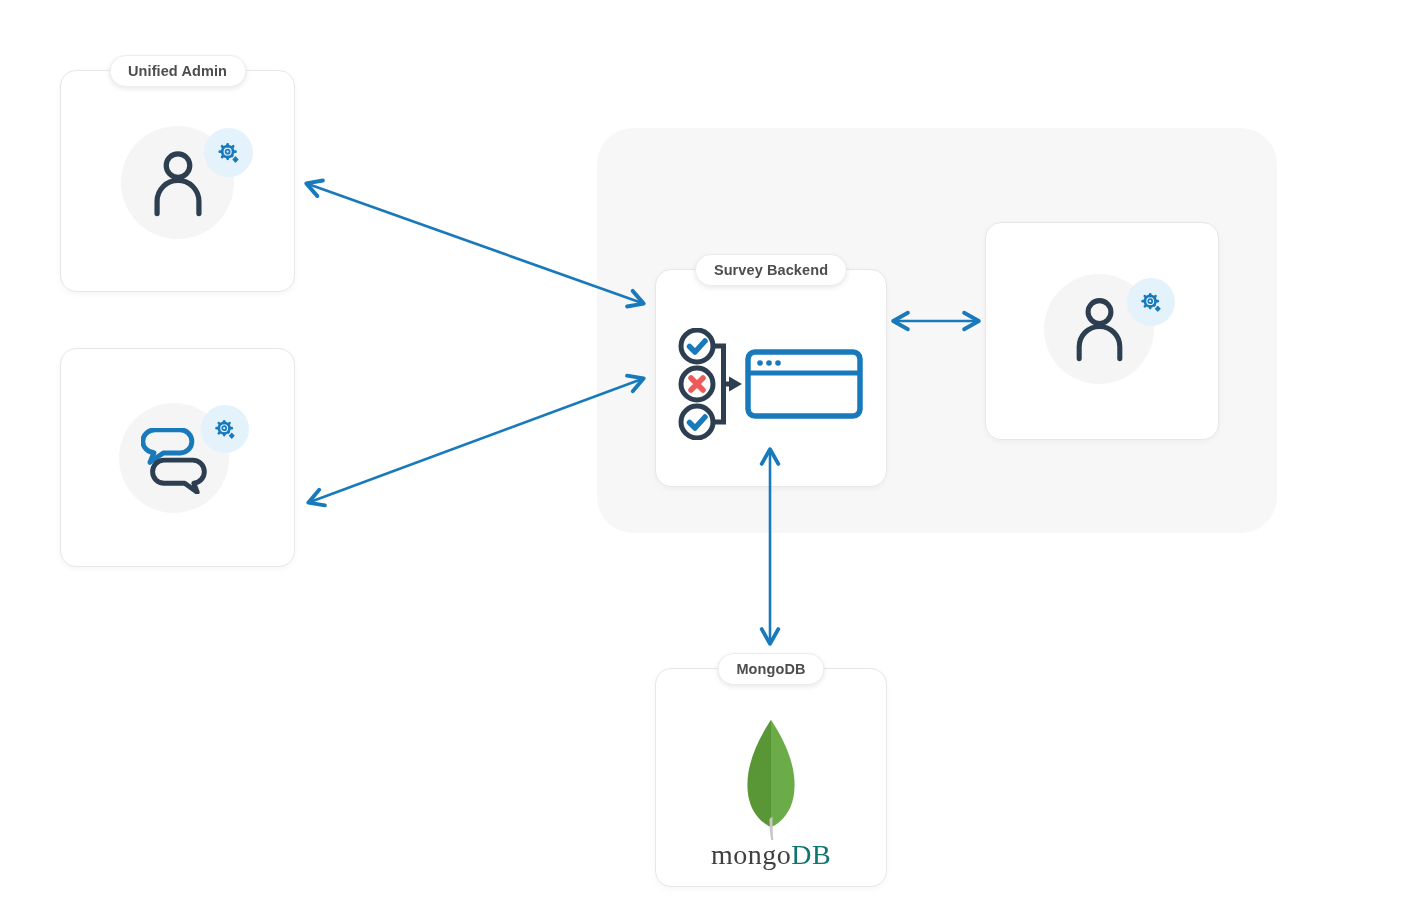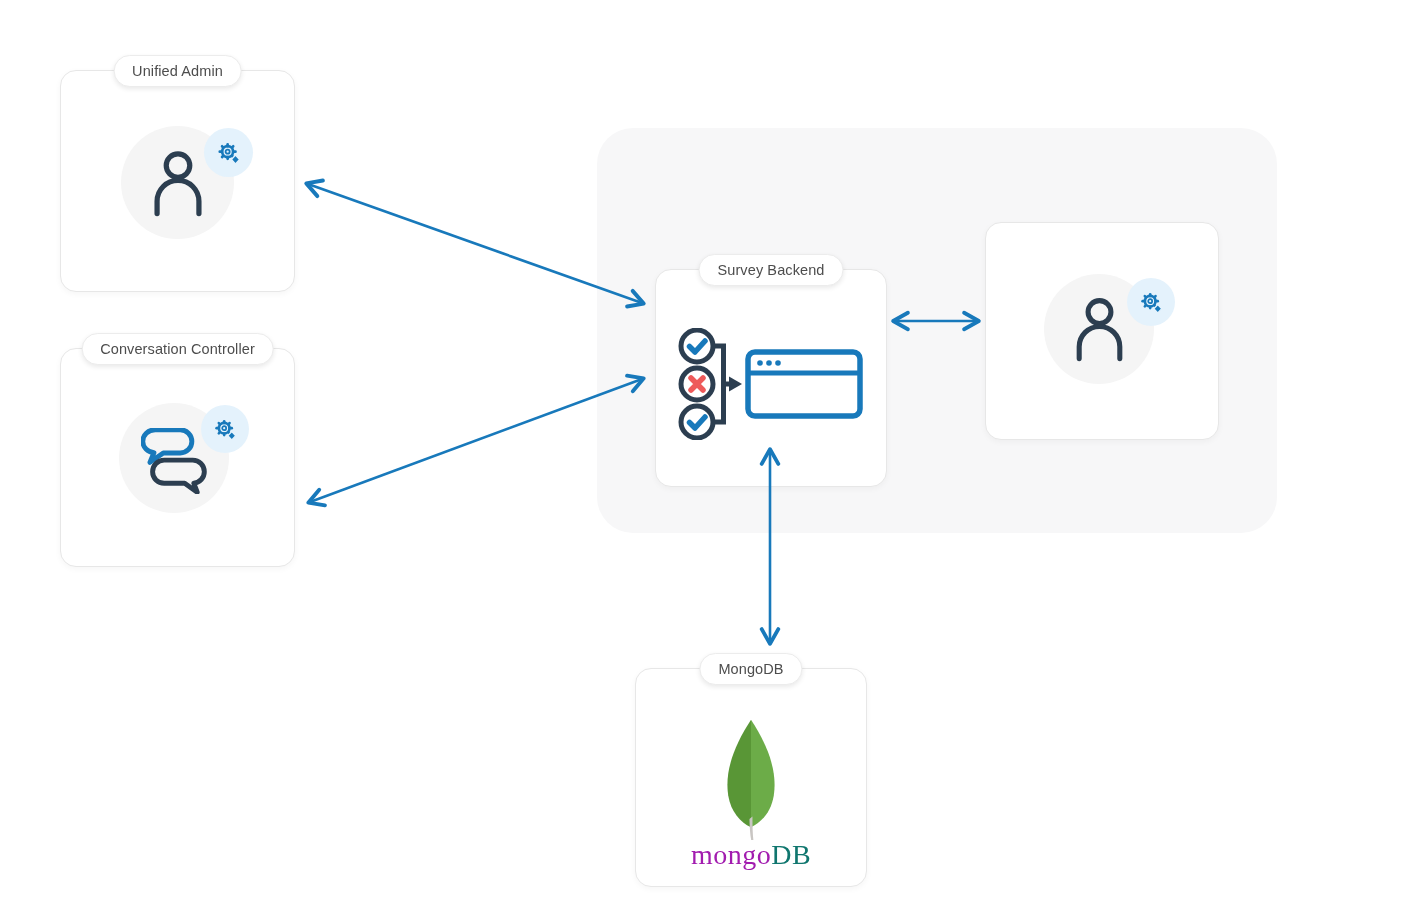--- a/index.html
+++ b/index.html
@@ -11,39 +11,39 @@
     position:absolute;left:597px;top:128px;width:680px;height:405px;
     background:#f7f7f8;border-radius:36px;
   }
   .card{
     position:absolute;background:#ffffff;border:1px solid #e7e7e7;
     border-radius:16px;box-shadow:0 2px 6px rgba(0,0,0,0.04);
   }
   .pill{
     position:absolute;left:50%;transform:translateX(-50%);top:-16px;
     background:#ffffff;border:1px solid #ececec;border-radius:999px;
-    padding:7px 18px;font-size:14.5px;font-weight:normal;color:#4d4d4d;
+    padding:7px 18px;font-size:14.5px;font-weight:bold;color:#4d4d4d;
     white-space:nowrap;box-shadow:0 2px 5px rgba(0,0,0,0.09);z-index:5;
     letter-spacing:.1px;
   }
   .icon-circle{
     position:absolute;background:#f5f5f5;border-radius:50%;
     display:flex;align-items:center;justify-content:center;
   }
   .badge{
     position:absolute;background:#e4f2fc;border-radius:50%;
     display:flex;align-items:center;justify-content:center;z-index:4;
   }
   .overlay{position:absolute;left:0;top:0;pointer-events:none;z-index:2;}
   .center-icon{position:absolute;display:flex;align-items:center;justify-content:center;}
   .mongo-wordmark{
     position:absolute;left:0;right:0;text-align:center;
     font-family:"Liberation Serif", serif;font-size:28px;letter-spacing:.5px;
   }
-  .mongo-dark{color:#a21caf;font-family:Liberation Serif, serif;}
+  .mongo-dark{color:#404040;font-family:Liberation Serif, serif;}
   .mongo-light{color:#0f766e;}
 </style>
 </head>
 <body>
 
 <svg width="0" height="0" style="position:absolute" aria-hidden="true">
   <defs>
     <symbol id="sym-person" viewBox="0 0 64 78">
       <circle cx="32" cy="19" r="13.5" fill="none" stroke="#2C3E50" stroke-width="6"></circle>
       <path d="M8,74 L8,60 C8,46.7 18.8,36 32,36 C45.2,36 56,46.7 56,60 L56,74" fill="none" stroke="#2C3E50" stroke-width="6" stroke-linecap="round"></path>
@@ -117,23 +117,20 @@
       </svg>
   </div>
   <div class="badge" style="left:143px;top:57px;width:49px;height:49px;">
     <svg width="30" height="30">
         <use href="#sym-gear"></use>
       </svg>
   </div>
 </div>
 
 <div class="card" style="left:60px;top:348px;width:233px;height:217px;">
-  <div class="pill">
-    <span>Conversation Controller</span>
-  </div>
   <div class="icon-circle" style="left:58px;top:54px;width:110px;height:110px;">
     <svg width="66" height="66" style="margin-top:6px">
         <use href="#sym-chat"></use>
       </svg>
   </div>
   <div class="badge" style="left:140px;top:56px;width:48px;height:48px;">
     <svg width="29" height="29">
         <use href="#sym-gear"></use>
       </svg>
   </div>
@@ -156,21 +153,21 @@
         <use href="#sym-person"></use>
       </svg>
   </div>
   <div class="badge" style="left:141px;top:55px;width:48px;height:48px;">
     <svg width="29" height="29">
         <use href="#sym-gear"></use>
       </svg>
   </div>
 </div>
 
-<div class="card" style="left:635px;top:668px;width:230px;height:217px;">
+<div class="card" style="left:655px;top:668px;width:230px;height:217px;">
   <div class="pill">
     <span>MongoDB</span>
   </div>
   <div class="center-icon" style="left:83px;top:48px;width:64px;height:124px;">
     <svg width="60" height="124">
         <use href="#sym-mongoleaf"></use>
       </svg>
   </div>
   <div class="mongo-wordmark" style="top:170px;">
     <span class="mongo-dark">mongo</span><span class="mongo-light">DB</span>

